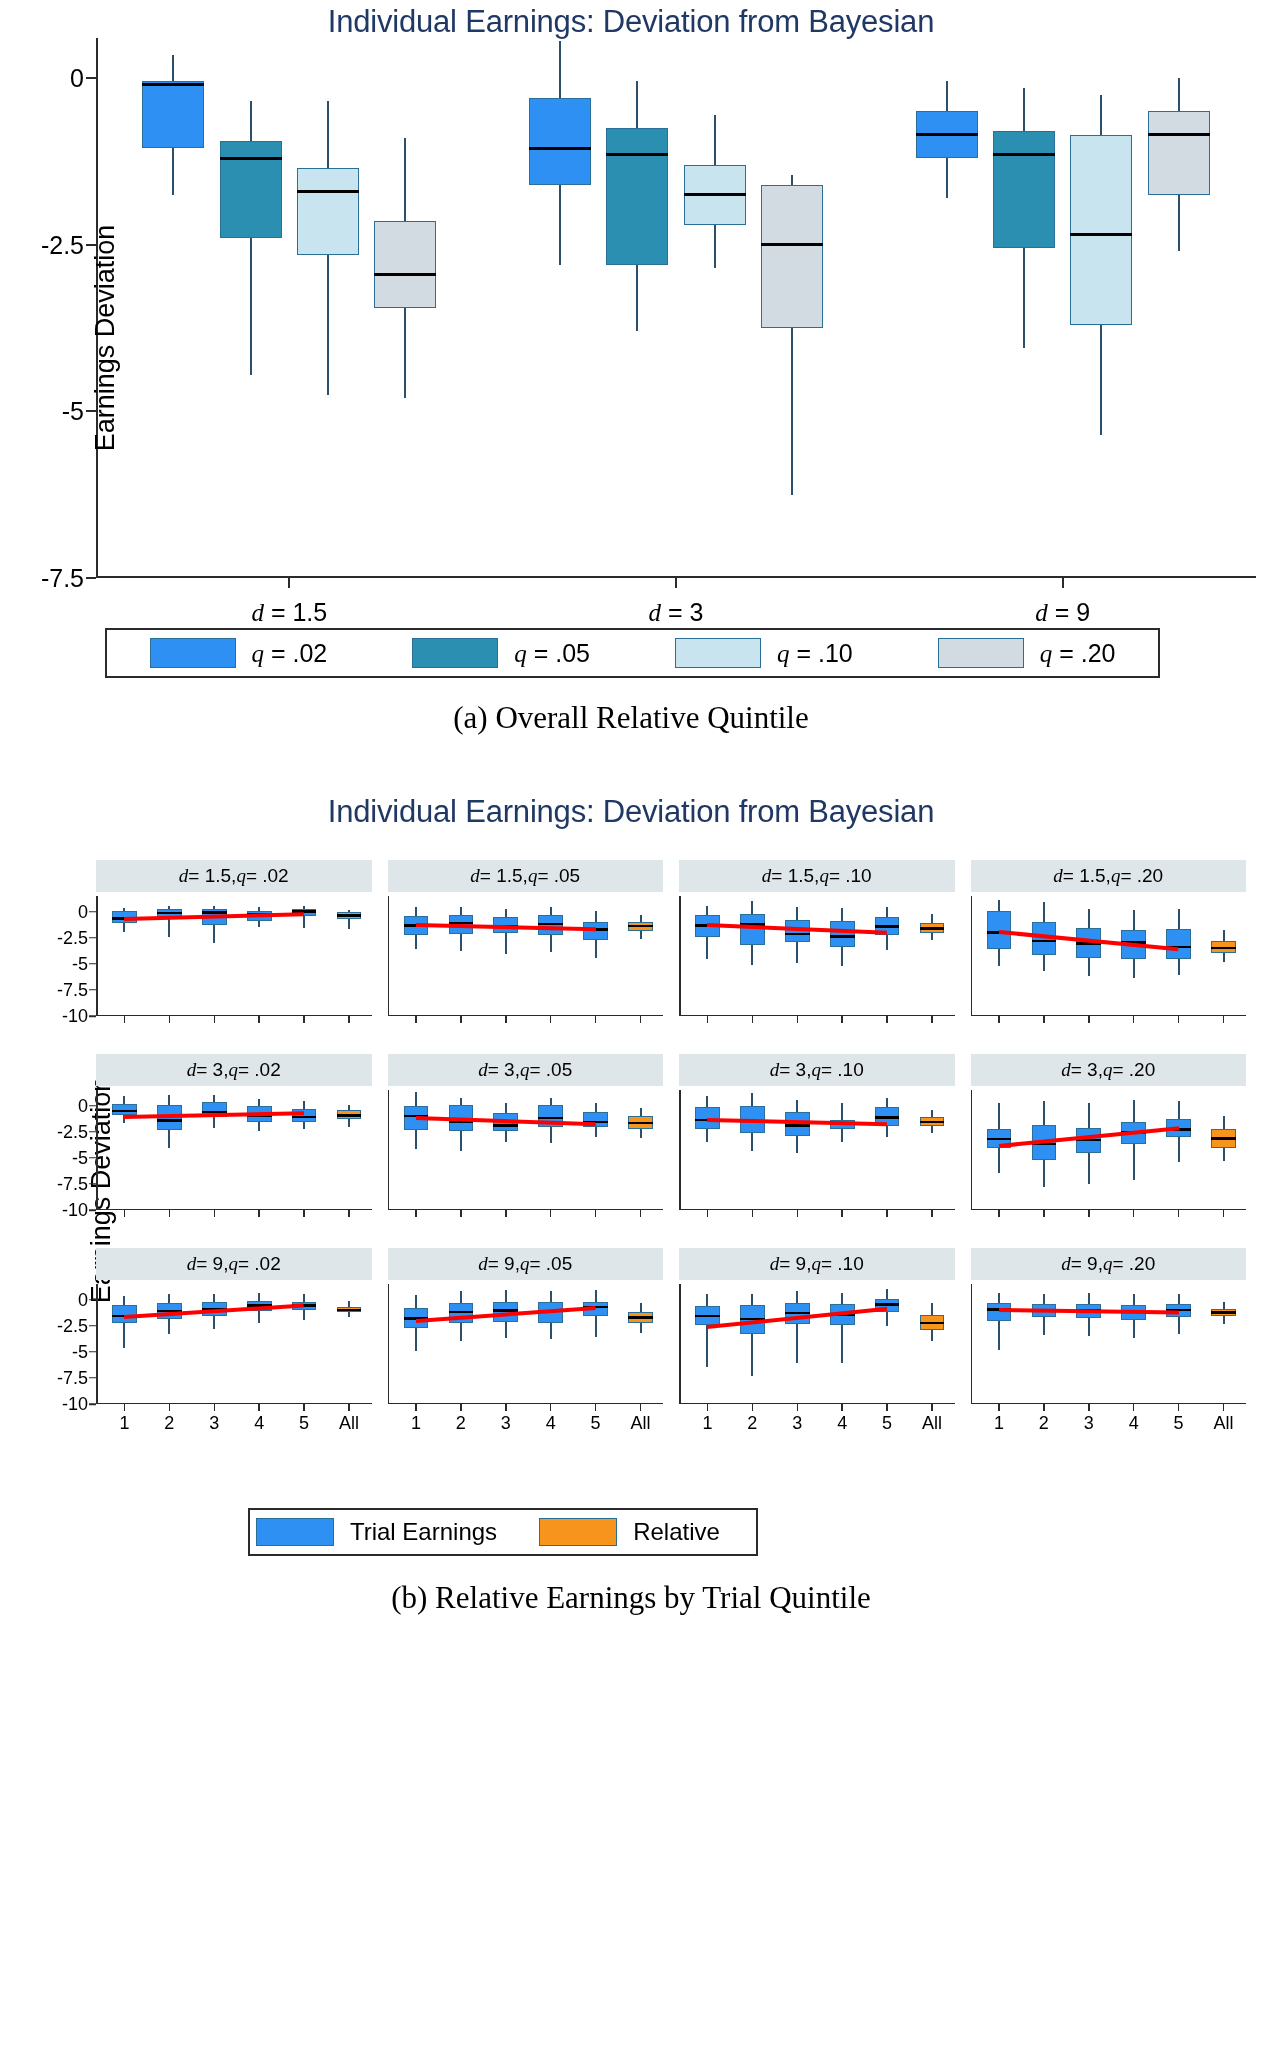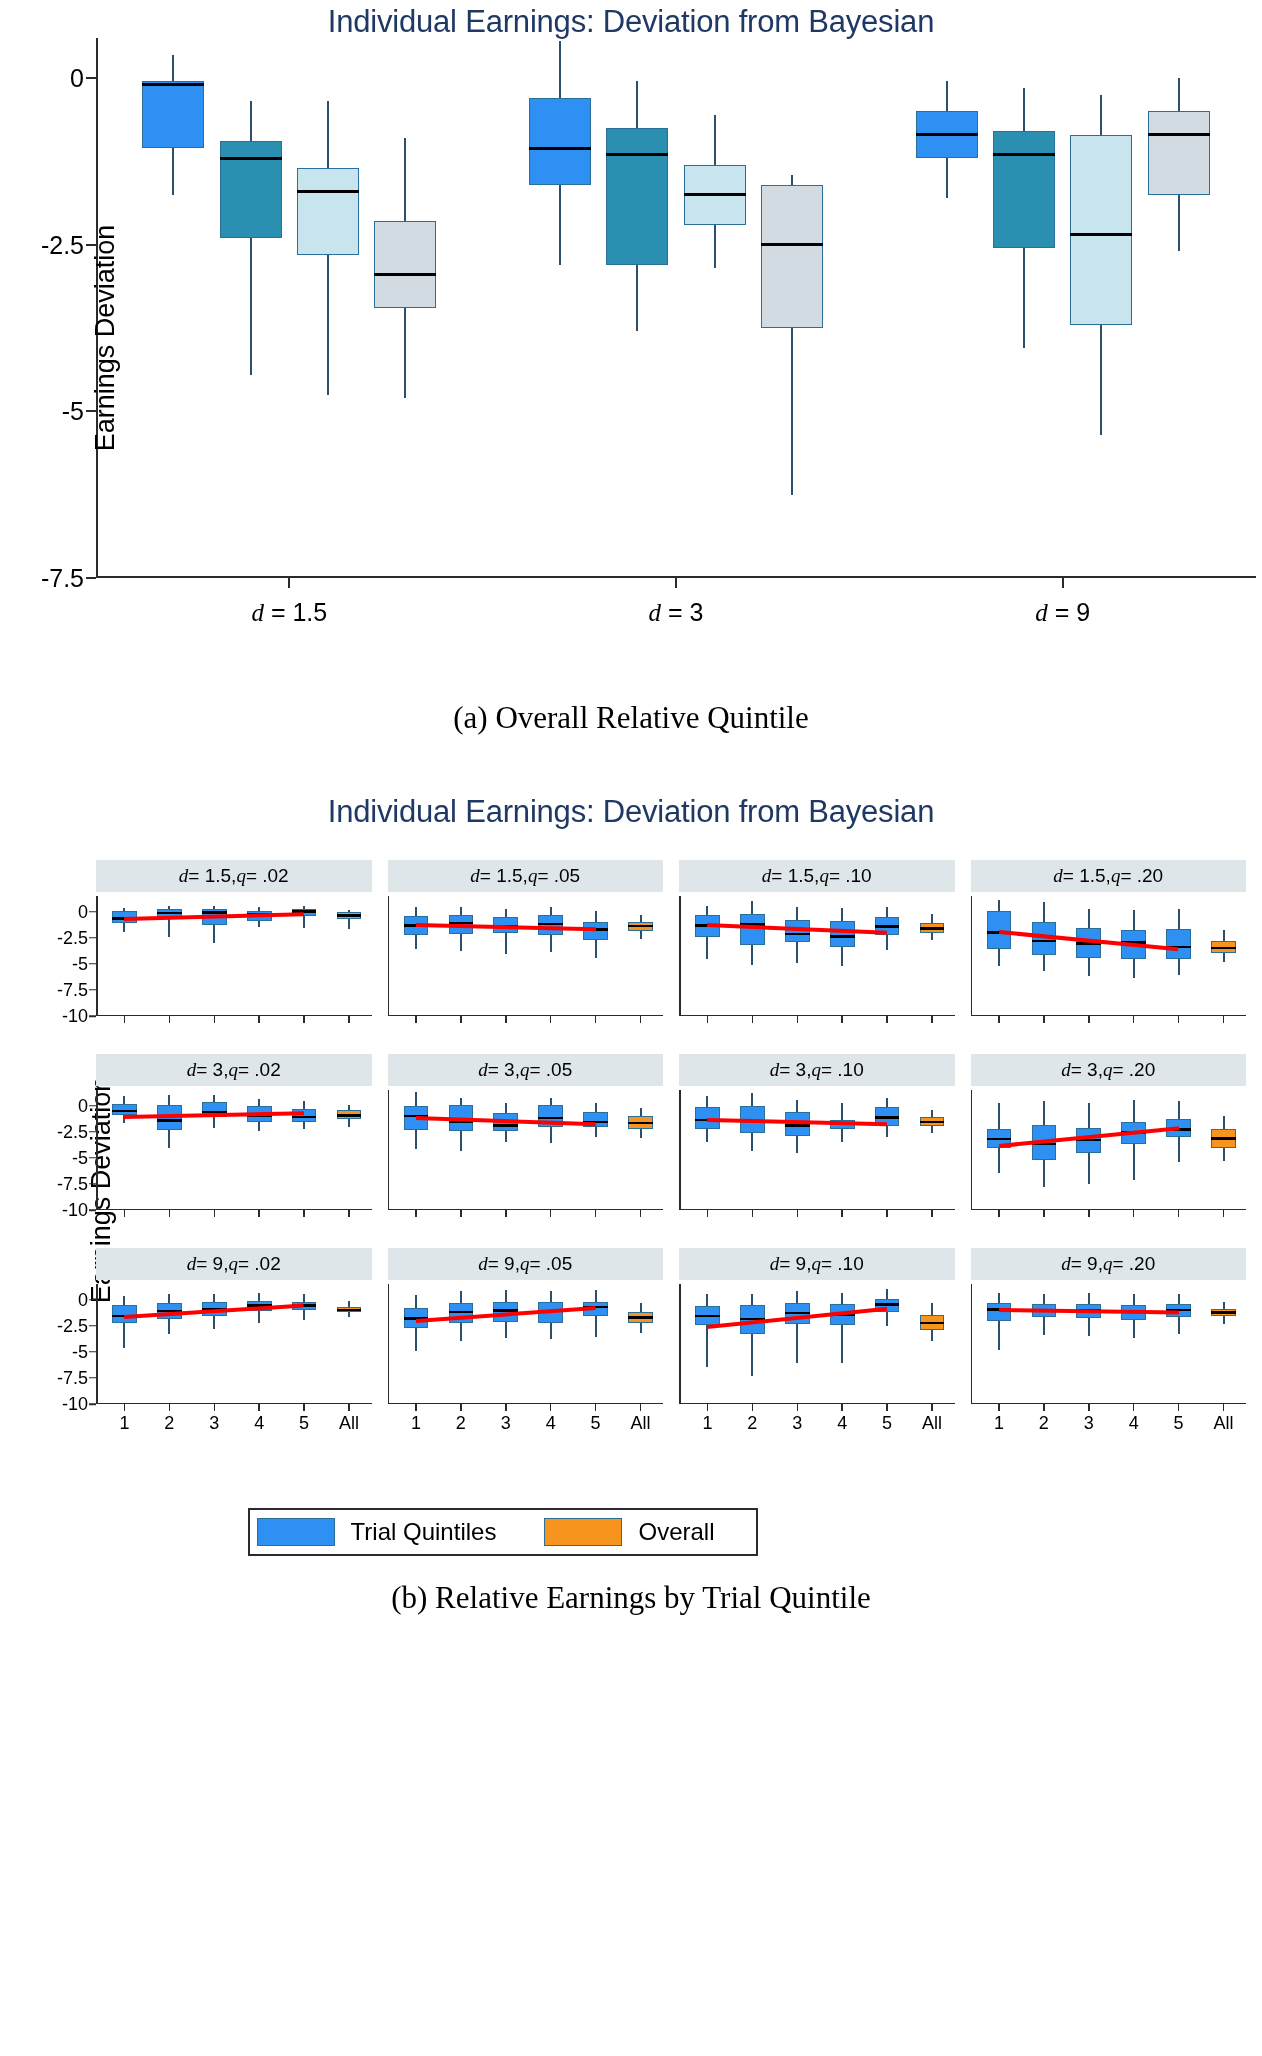--- a/index.html
+++ b/index.html
@@ -194,20 +194,38 @@
       <div class="box" style="left: 897px; width: 62px; top: 93.3333px; height: 116.667px; background: rgb(42, 143, 176);"></div>
       <div class="median" style="left: 897px; width: 62px; top: 115.167px;"></div>
       <div class="whisker" style="left: 1004.33px; top: 56.6667px; height: 340px;"></div>
       <div class="box" style="left: 974.333px; width: 62px; top: 96.6667px; height: 190px; background: rgb(200, 228, 238);"></div>
       <div class="median" style="left: 974.333px; width: 62px; top: 195.167px;"></div>
       <div class="whisker" style="left: 1081.67px; top: 40px; height: 173.333px;"></div>
       <div class="box" style="left: 1051.67px; width: 62px; top: 73.3333px; height: 83.3333px; background: rgb(211, 219, 226);"></div>
       <div class="median" style="left: 1051.67px; width: 62px; top: 95.1667px;"></div>
     </div>
 
+  <div id="legendA">
+      <div class="legend-item">
+        <div class="swatch" style="background: rgb(46, 144, 242);"></div>
+        <div class="legend-text"><i>q</i> = .02</div>
+      </div>
+      <div class="legend-item">
+        <div class="swatch" style="background: rgb(42, 143, 176);"></div>
+        <div class="legend-text"><i>q</i> = .05</div>
+      </div>
+      <div class="legend-item">
+        <div class="swatch" style="background: rgb(200, 228, 238);"></div>
+        <div class="legend-text"><i>q</i> = .10</div>
+      </div>
+      <div class="legend-item">
+        <div class="swatch" style="background: rgb(211, 219, 226);"></div>
+        <div class="legend-text"><i>q</i> = .20</div>
+      </div>
+    </div>
 </div>
 
 <div class="subcaption" style="position:absolute; top:700px; left:0; width:1262px;">(a) Overall Relative Quintile</div>
 
 <div class="panel" id="panel-b">
   <div class="chart-title" style="padding-top:14px;">Individual Earnings: Deviation from Bayesian</div>
 
   <div id="gridB">
     <div class="ylabel-b">Earnings Deviation</div>
   <div class="facet" style="left: 0px; top: 0px; width: 275.5px; height: 182px;">
@@ -646,22 +664,22 @@
           <div class="fxtickmark" style="left: 252.292px;"></div>
           <div class="fxlabel" style="left: 253.042px; top: 129px;">All</div>
           <div class="trend" style="left: 28.4583px; top: 24.087px; width: 179.686px; transform: rotate(0.831856deg);"></div>
         </div>
       </div>
     </div>
 
   <div id="legendB">
       <div class="legend-item">
         <div class="swatch" style="background: rgb(46, 144, 242); border-color: rgb(42, 111, 151);"></div>
-        <div class="legend-text">Trial Quintiles</div>
+        <div class="legend-text">Trial Earnings</div>
       </div>
       <div class="legend-item">
         <div class="swatch" style="background: rgb(247, 148, 30); border-color: rgb(42, 111, 151);"></div>
-        <div class="legend-text">Overall</div>
+        <div class="legend-text">Relative</div>
       </div>
     </div>
 
   <div class="subcaption" style="position:absolute; top:800px; left:0; width:1262px;">(b) Relative Earnings by Trial Quintile</div>
 </div>
 
 </body></html>

